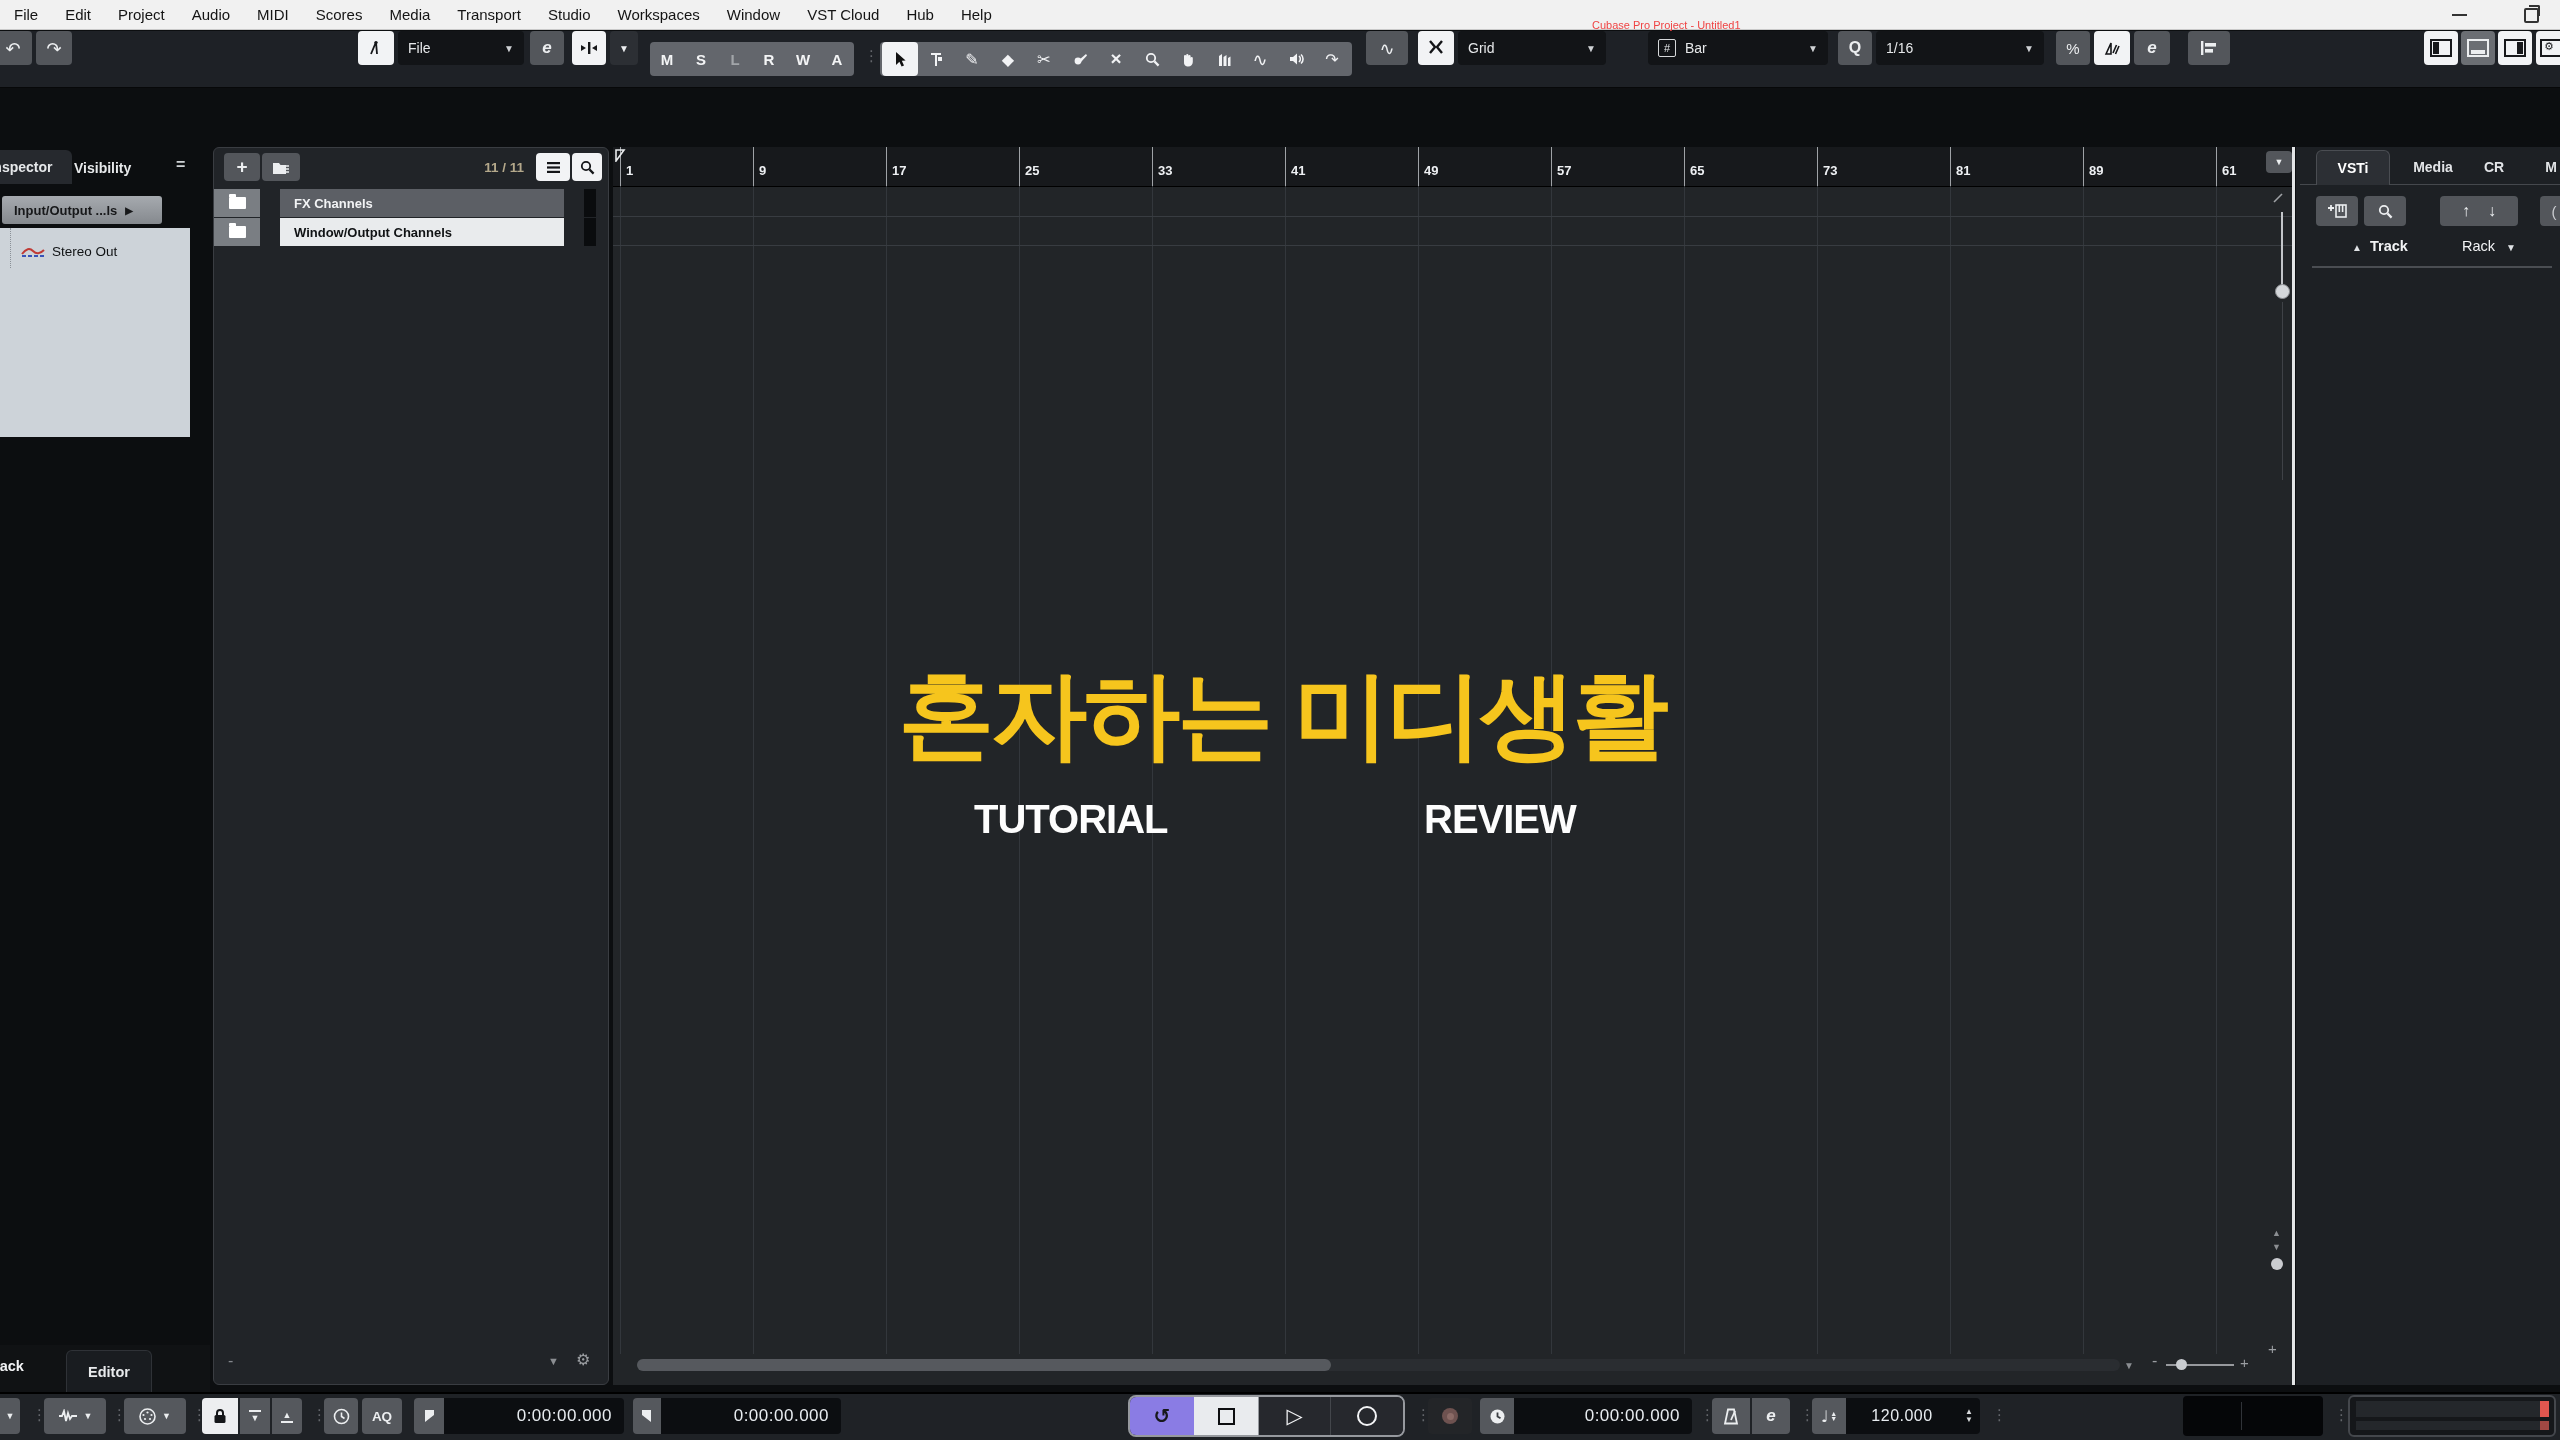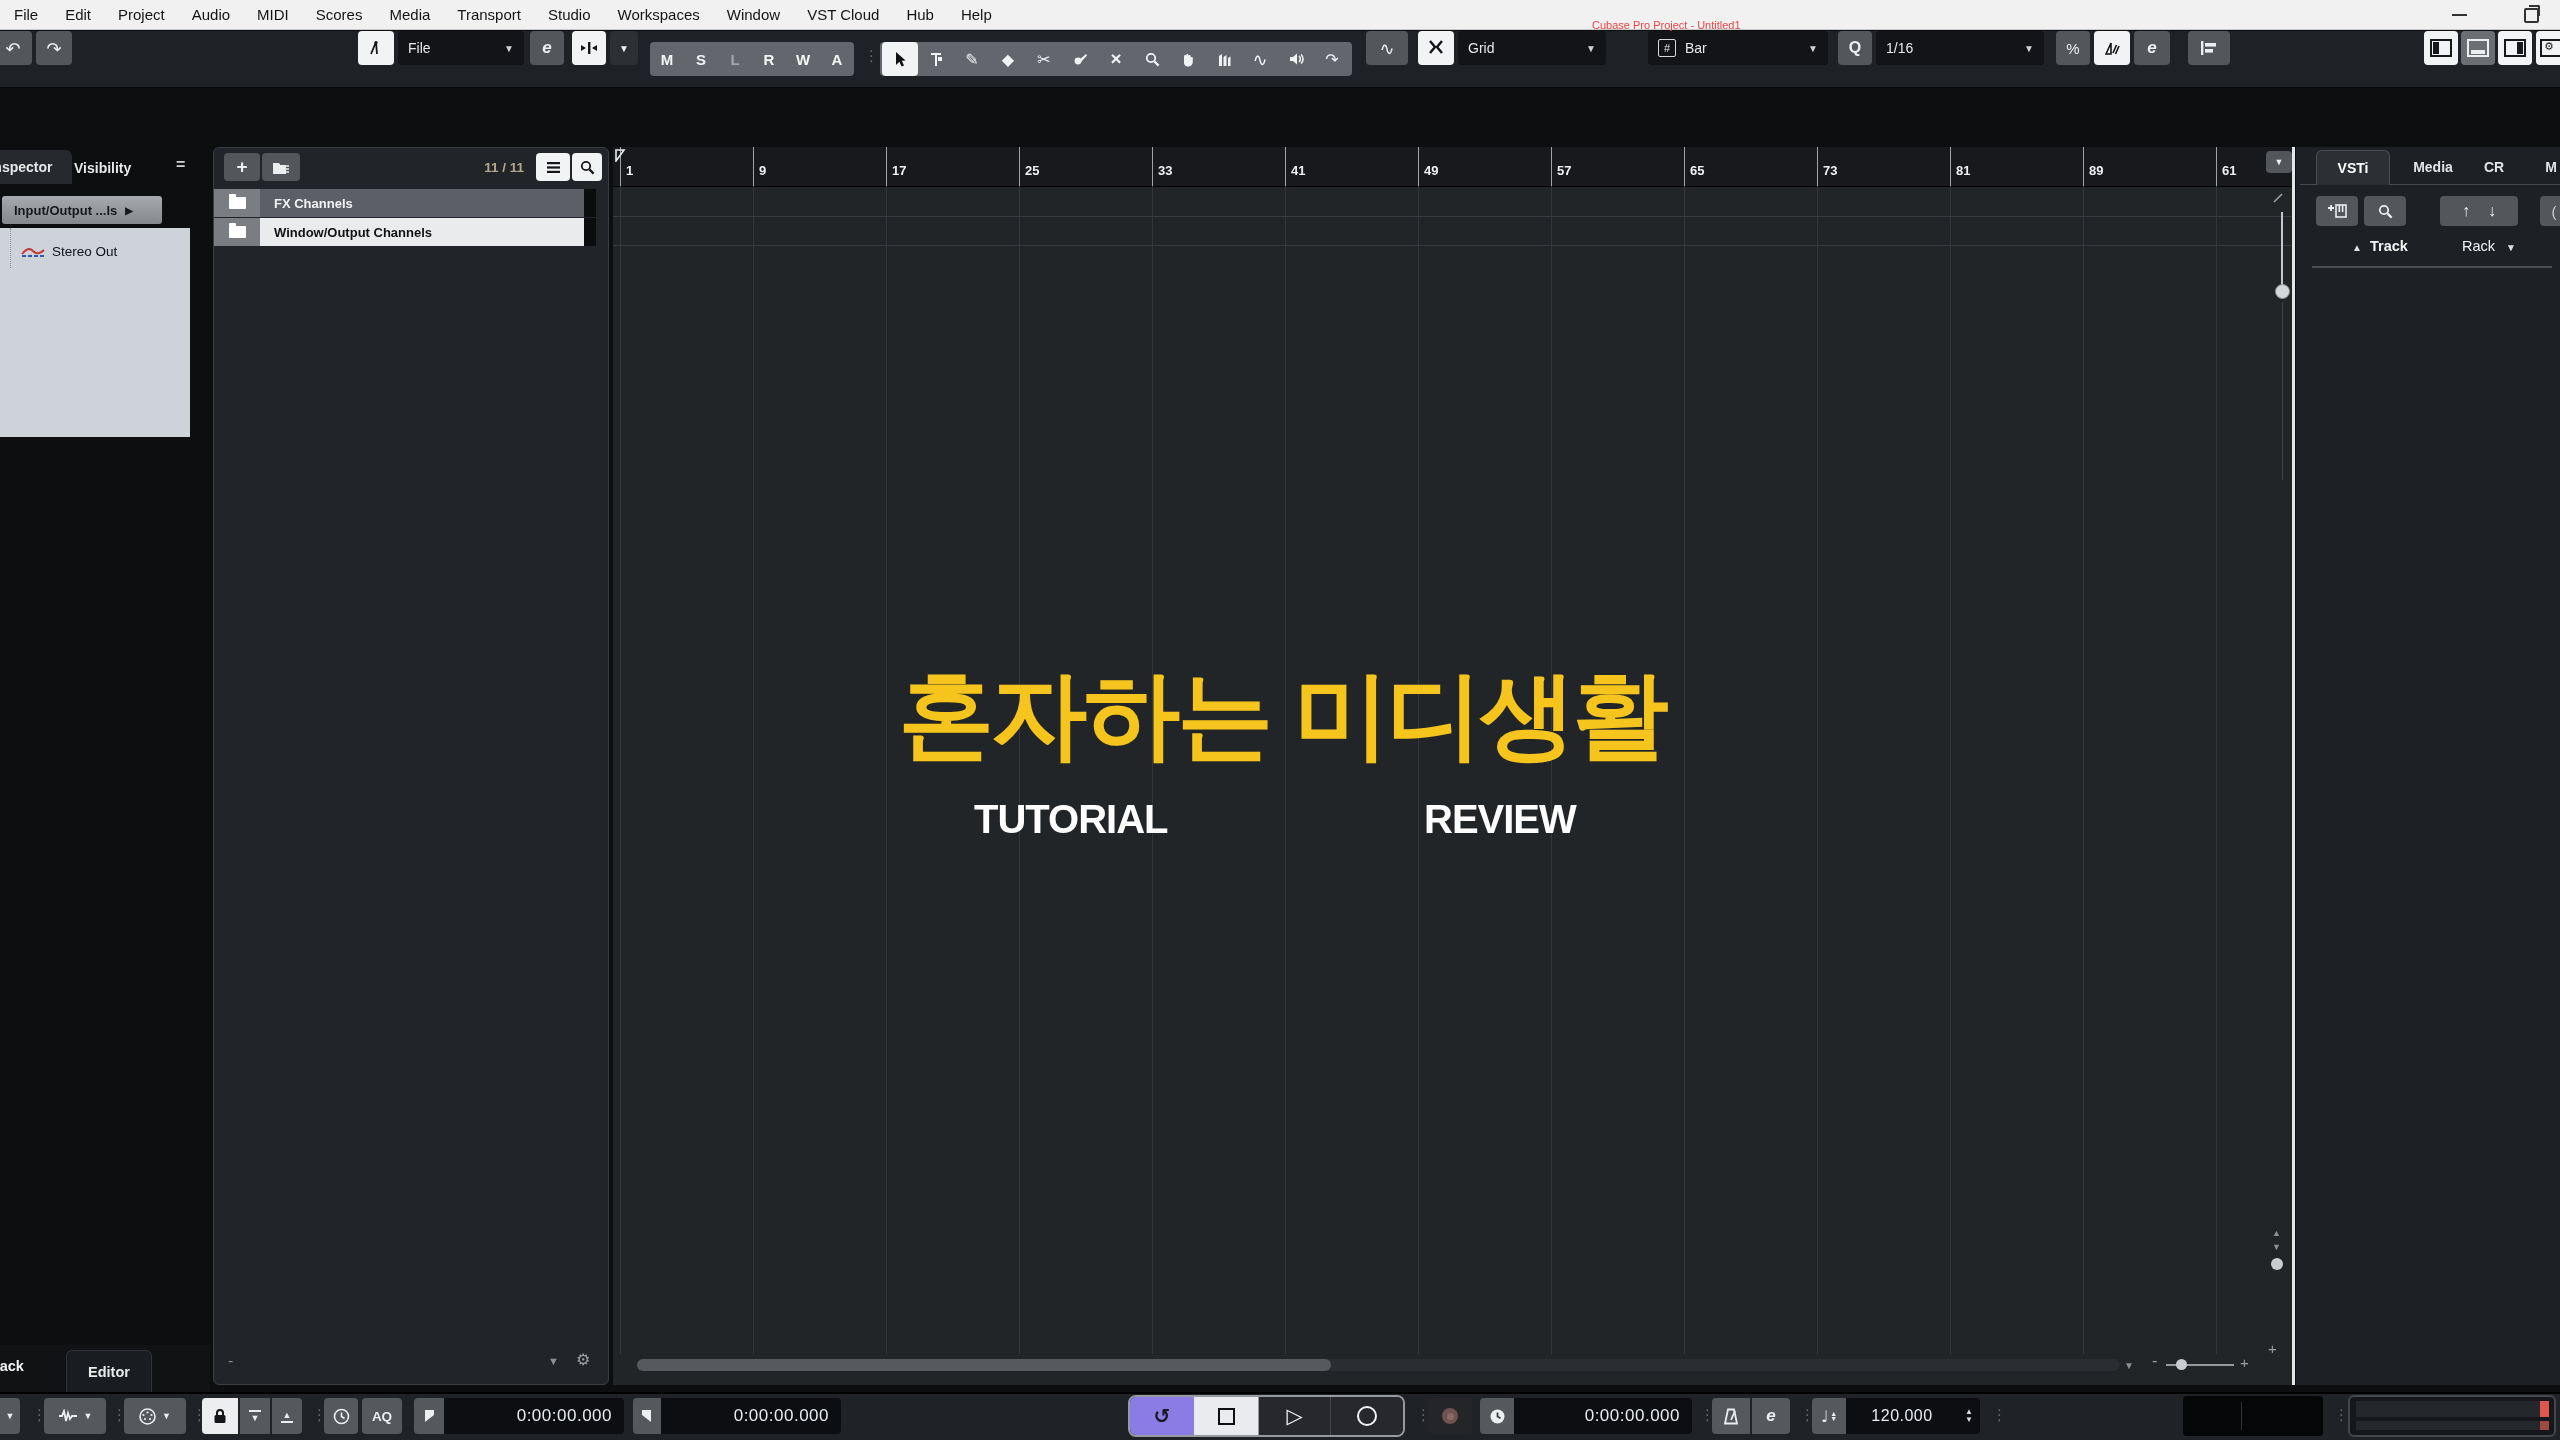--- a/index.html
+++ b/index.html
@@ -31,21 +31,21 @@
   
   .tab{position:absolute;font-weight:bold;font-size:14px;color:#e6e8ea;}
   .insp-tab{top:150px;height:34px;background:#26292e;border-radius:6px 6px 0 0;display:flex;align-items:center;justify-content:center;}
   .io-btn{position:absolute;left:2px;top:196px;width:160px;height:28px;border-radius:3px;
           background:linear-gradient(#a6aaaf,#85898e);display:flex;align-items:center;
           font-size:13px;font-weight:bold;color:#17181a;padding-left:12px;box-sizing:border-box;}
   .light-panel{position:absolute;left:0;top:228px;width:190px;height:209px;background:#cdd3d9;}
   
   .tl-panel{position:absolute;left:213px;top:147px;width:396px;height:1238px;background:#212428;
             border:1px solid #3a3d42;border-radius:6px;box-sizing:border-box;}
-  .tl-row{position:absolute;left:214px;width:382px;height:28px;display:flex;}
+  .tl-row{position:absolute;left:214px;width:382px;height:28px;display:flex;gap:20px;}
   .tl-icon-cell{width:46px;background:#7a7e83;display:flex;align-items:center;justify-content:center;}
   .folder{width:17px;height:12px;background:#fff;border-radius:1px;position:relative;}
   .folder:before{content:"";position:absolute;left:0;top:-3px;width:7px;height:3px;background:#fff;border-radius:1px 1px 0 0;}
   .tl-name{flex:1;display:flex;align-items:center;font-size:13px;font-weight:bold;padding-left:14px;}
   .tl-strip{width:12px;background:#0a0c0e;}
   
   .arrange{position:absolute;left:613px;top:147px;width:1679px;height:1238px;background:#222528;overflow:hidden;}
   .ruler{position:absolute;left:613px;top:147px;width:1679px;height:39px;background:#17191c;border-bottom:1px solid #000;}
   .cols>*{position:absolute;top:0;}
   .cols>*:nth-child(1){left:620px}.cols>*:nth-child(2){left:753px}.cols>*:nth-child(3){left:886px}

